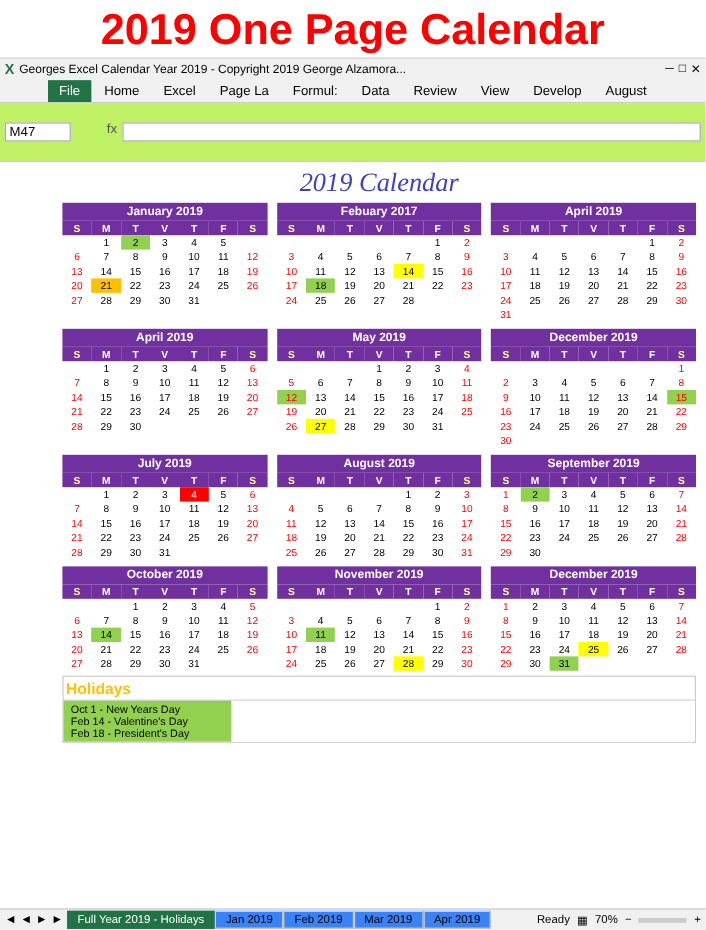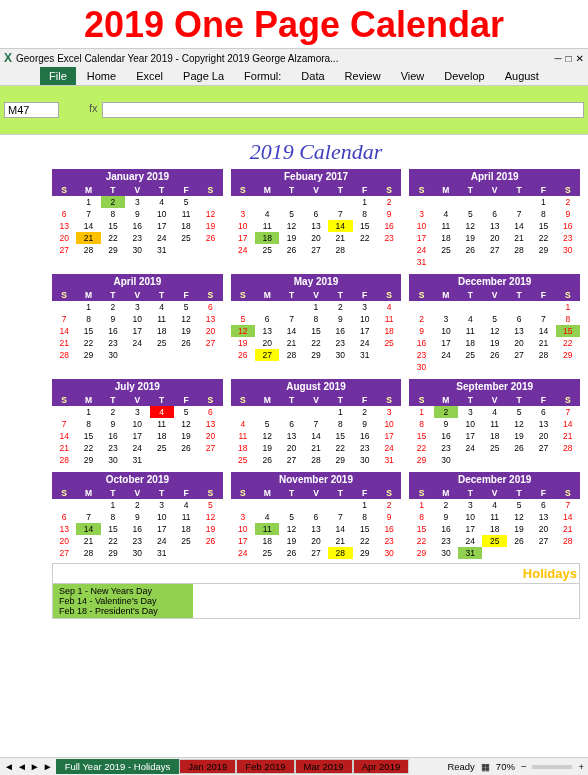--- a/index.html
+++ b/index.html
@@ -133,21 +133,21 @@
     .day-yellow { background: #ffff00; }
     .day-orange { background: #ffc000; }
     .day-red { background: #ff0000; color: white !important; }
     .holidays-area {
       display: flex;
       flex-direction: column;
       width: 100%;
       margin-top: 4px;
     }
     .holidays-top-label {
-      text-align: right;
+      text-align: left;
       font-size: 13px;
       color: #ffc000;
       font-weight: bold;
       border: 1px solid #ccc;
       padding: 2px;
       background: #fff;
       width: 100%;
     }
     .holidays-content {
       display: flex;
@@ -181,21 +181,21 @@
       justify-content: space-between;
     }
     .sheet-tabs {
       display: flex;
       gap: 0;
       font-size: 9.5px;
     }
     .sheet-tab {
       padding: 1px 8px;
       border: 1px solid #ccc;
-      background: #b91c1c;
+      background: #3b82f6;
       cursor: pointer;
       font-size: 9.5px;
     }
     .sheet-tab.active {
       background: #217346;
       color: white;
       border-color: #217346;
     }
     .status-right {
       display: flex;
@@ -1017,21 +1017,21 @@
             </tr>
           </tbody>
         </table>
       </div>
     </div>
 
   <div class="holidays-area">
     <div class="holidays-top-label">Holidays</div>
     <div class="holidays-content">
       <div class="holidays-left" id="holiday-list">
-          <div>Sep 1 - New Years Day</div>
+          <div>Oct 1 - New Years Day</div>
           <div>Feb 14 - Valentine's Day</div>
           <div>Feb 18 - President's Day</div>
         </div>
       <div class="holidays-right"></div>
     </div>
   </div>
 </div>
 
 <div class="status-bar">
   <div style="display:flex;align-items:center;gap:3px;">

